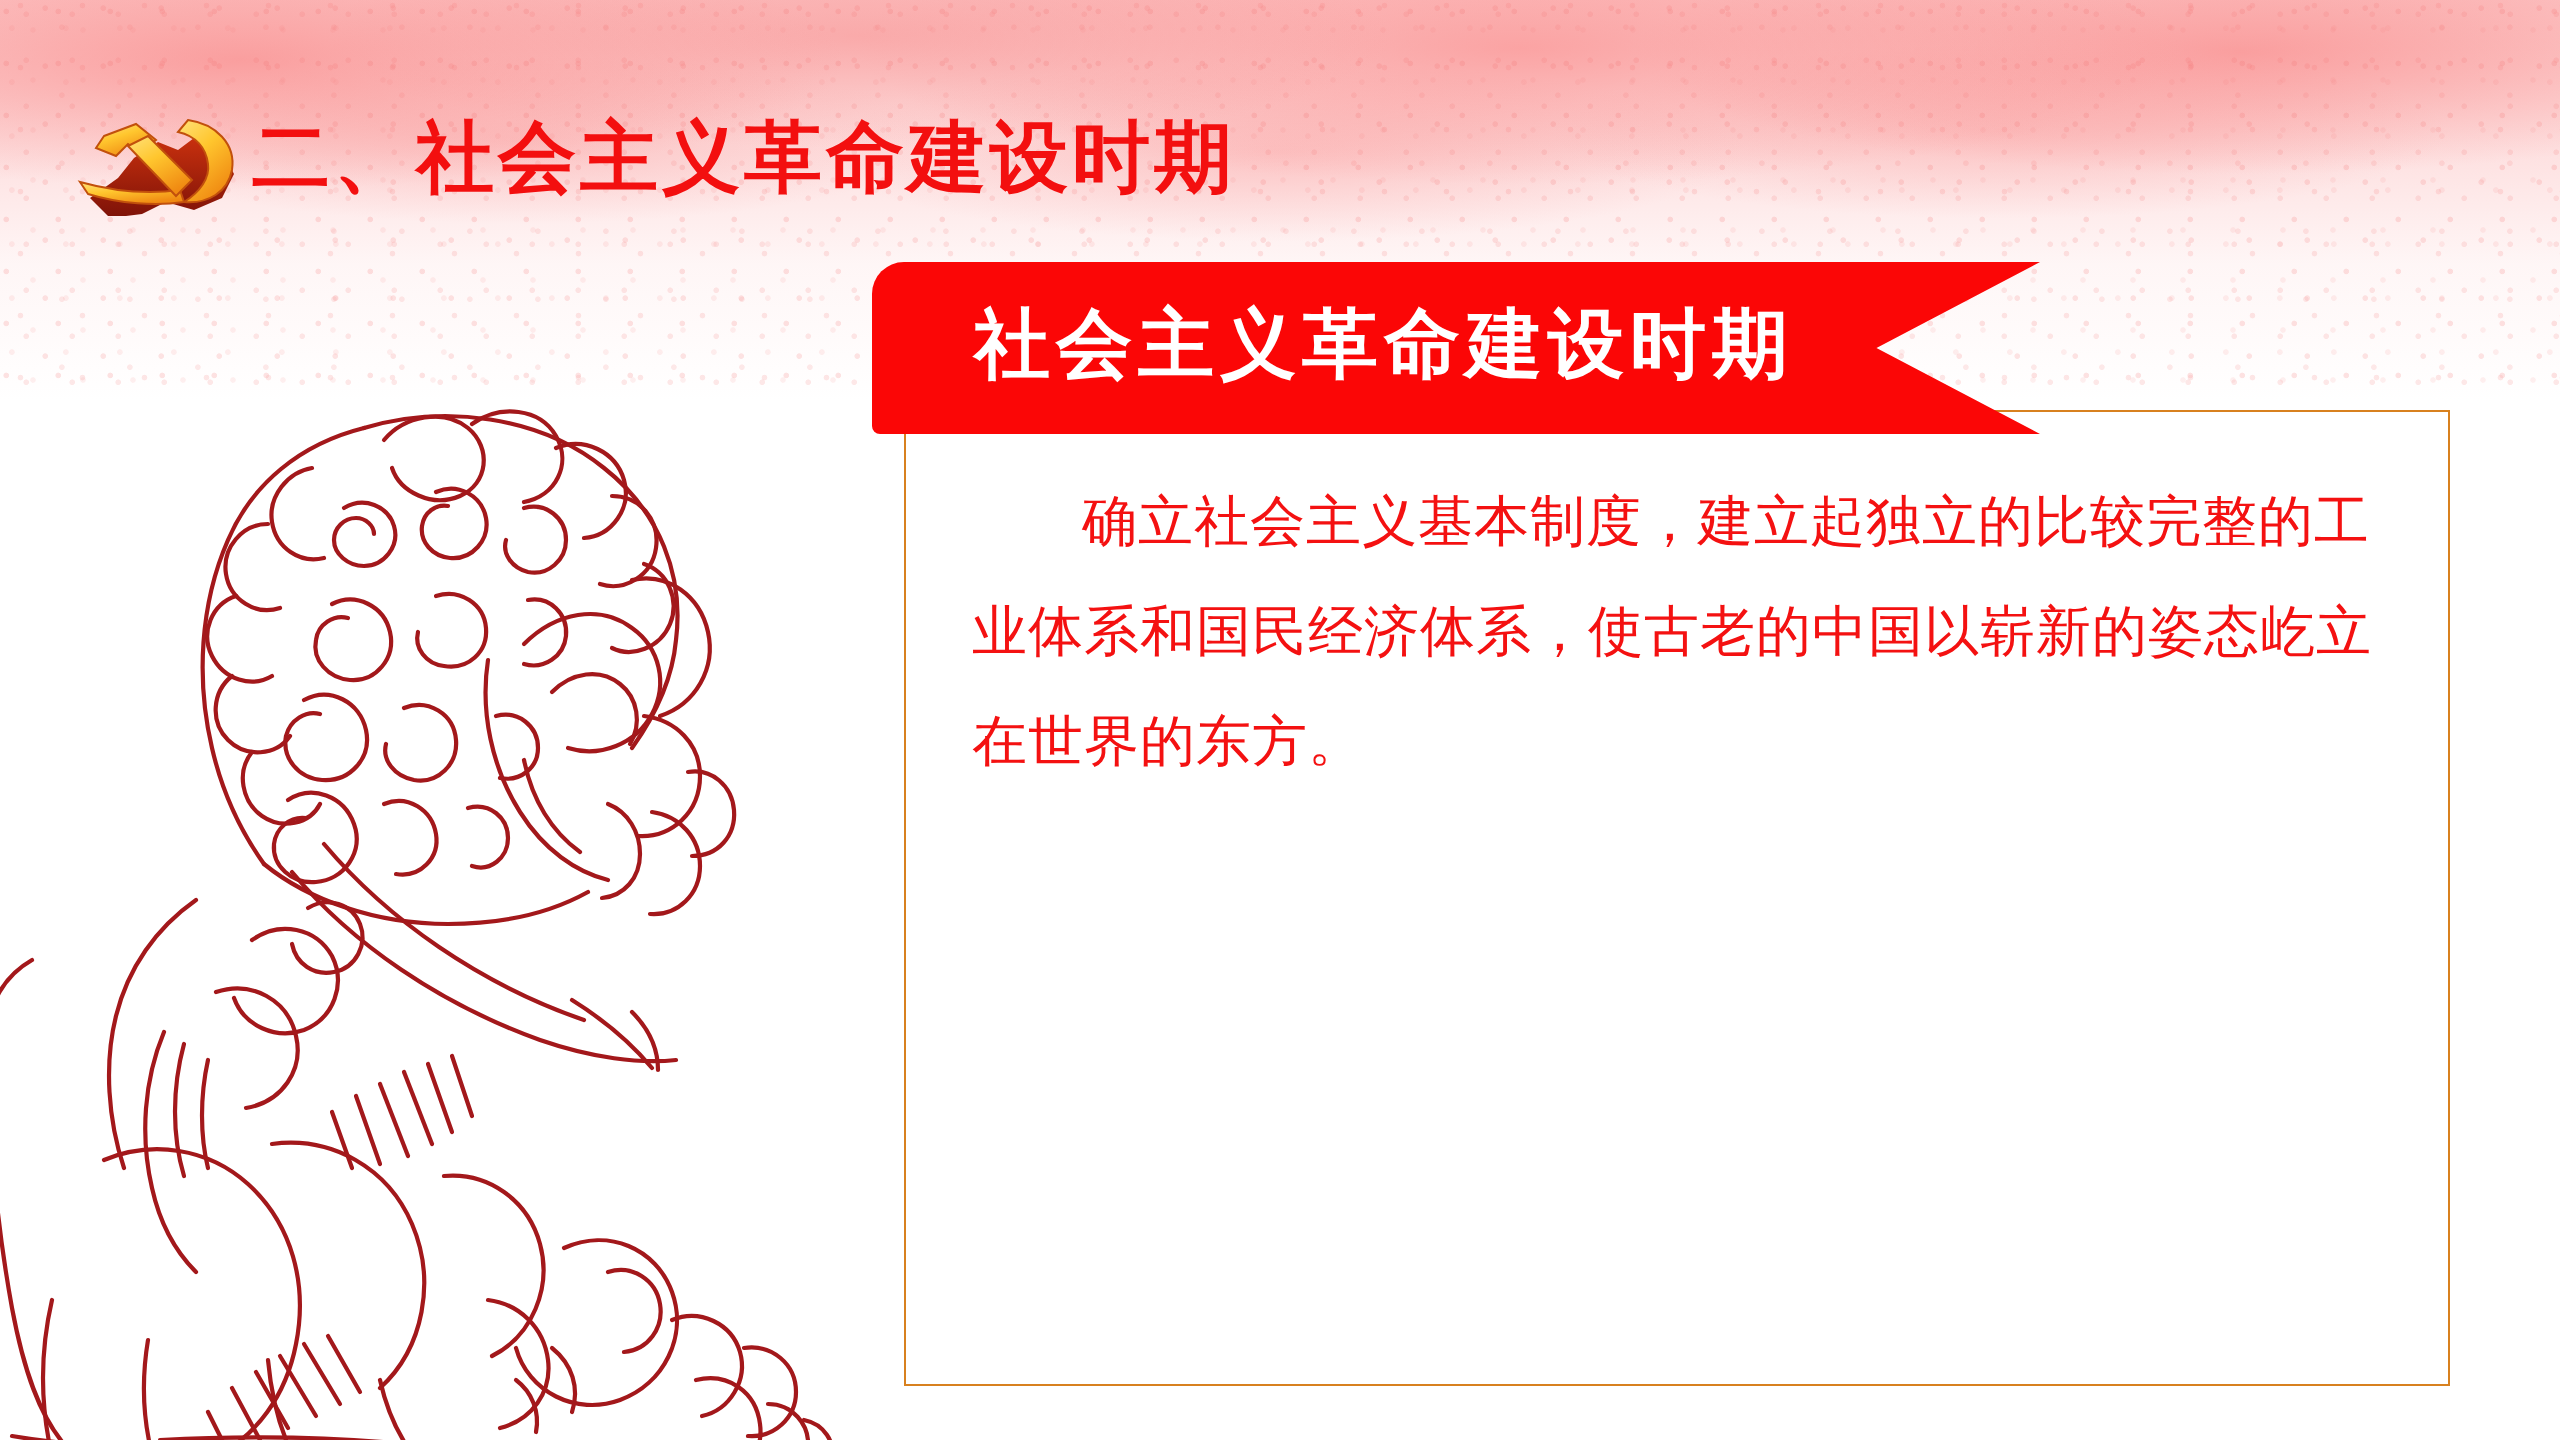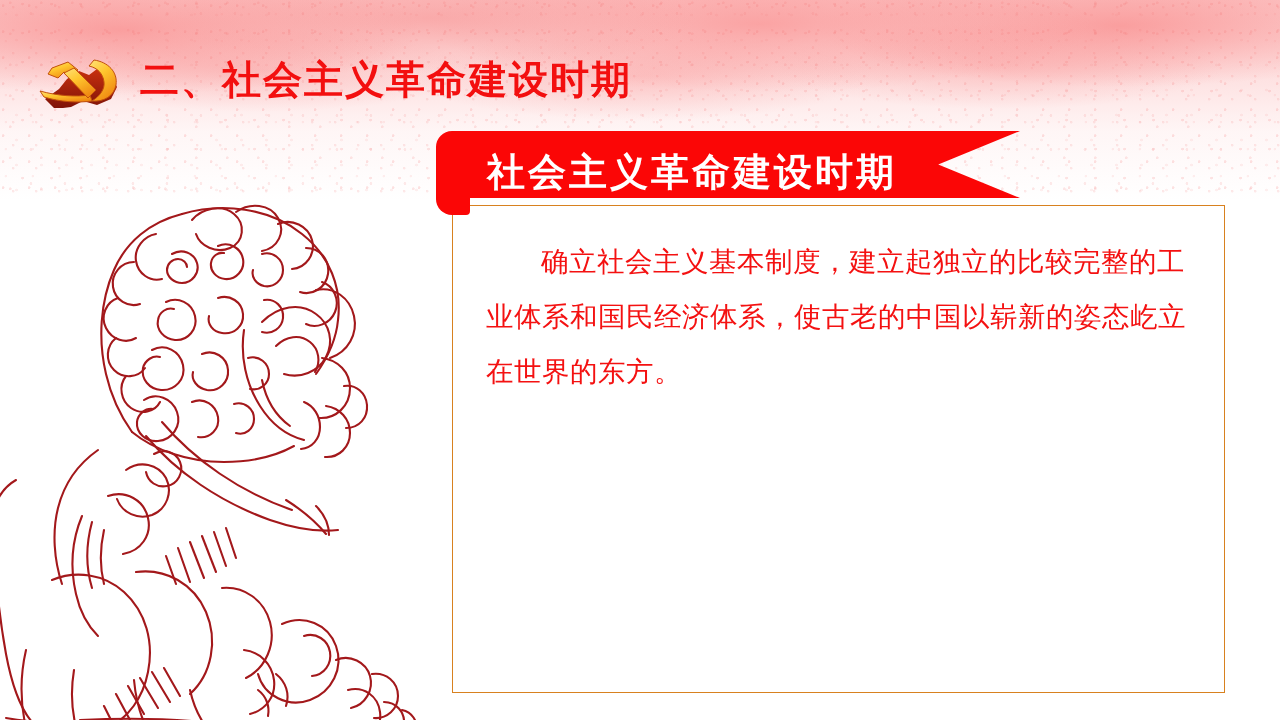--- a/index.html
+++ b/index.html
@@ -61,21 +61,20 @@
   }
 
   
   .header {
     position: absolute;
     left: 30px;
     top: 46px;
     height: 66px;
     display: flex;
     align-items: center;
-    gap: 14px;
     text-align: right;
   }
   .emblem {
     width: 96px;
     height: 58px;
     flex: none;
     display: block;
   }
   .header-title {
     font-size: 39px;
@@ -109,21 +108,21 @@
     background: #ffffff;
     box-sizing: border-box;
   }
 
   
   .ribbon {
     position: absolute;
     left: 436px;
     top: 131px;
     width: 584px;
-    height: 67px;
+    height: 86px;
     z-index: 5;
   }
   .ribbon .ribbon-shape {
     position: absolute;
     inset: 0;
     background: #fb0606;
     border-top-left-radius: 16px;
     border-bottom-left-radius: 4px;
     -webkit-clip-path: polygon(0 0, 100% 0, 100% 100%, 87.5% 50%, 100% 0, 100% 100%, 0 100%);
     clip-path: polygon(0% 0%, 100% 0%, 86% 50%, 100% 100%, 0% 100%);

